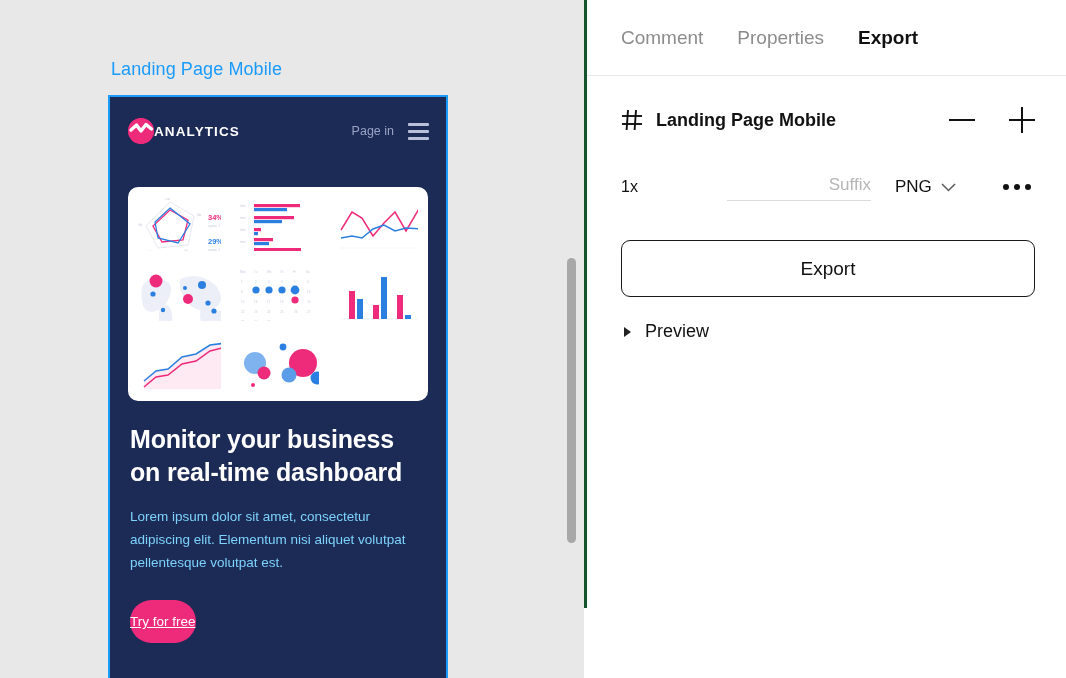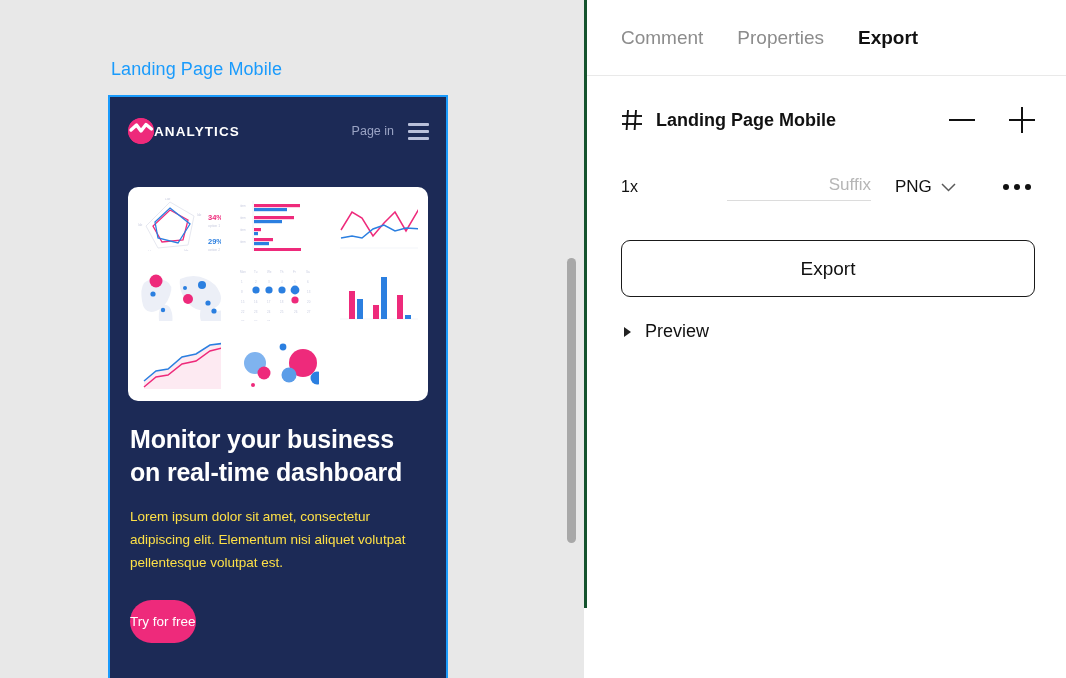--- a/index.html
+++ b/index.html
@@ -66,28 +66,29 @@
   .cell { position: relative; overflow: hidden; }
   .cell svg { display: block; }
 
   
   .hero-title {
     margin: 22px 20px 0 20px; color: #ffffff;
     font-size: 25px; font-weight: bold; line-height: 1.33;
     letter-spacing: -0.2px;
   }
   .hero-body {
-    margin: 15px 20px 0 20px; color: #fde047;
+    margin: 15px 20px 0 20px; color: #7dd3fc;
     font-size: 13.5px; line-height: 1.72;
   }
   .cta {
     display: block; margin: 26px 20px 0 20px; height: 43px;
     background: #ee2a7b; border: none; border-radius: 22px;
     color: #ffffff; font-size: 13.5px; font-family: inherit;
     cursor: pointer;
+    text-decoration: underline;
   }
 
   
   .canvas-scroll {
     position: absolute; right: 8px; top: 258px;
     width: 9px; height: 285px; border-radius: 5px;
     background: #a8a8a8; cursor: pointer;
   }
 
   

